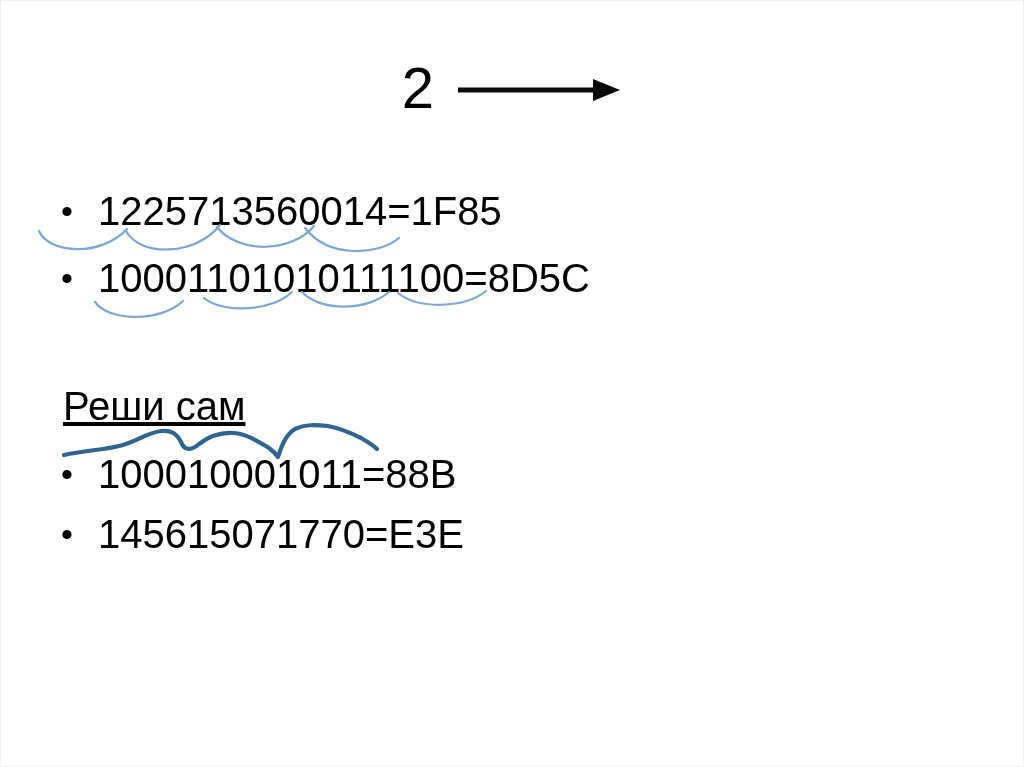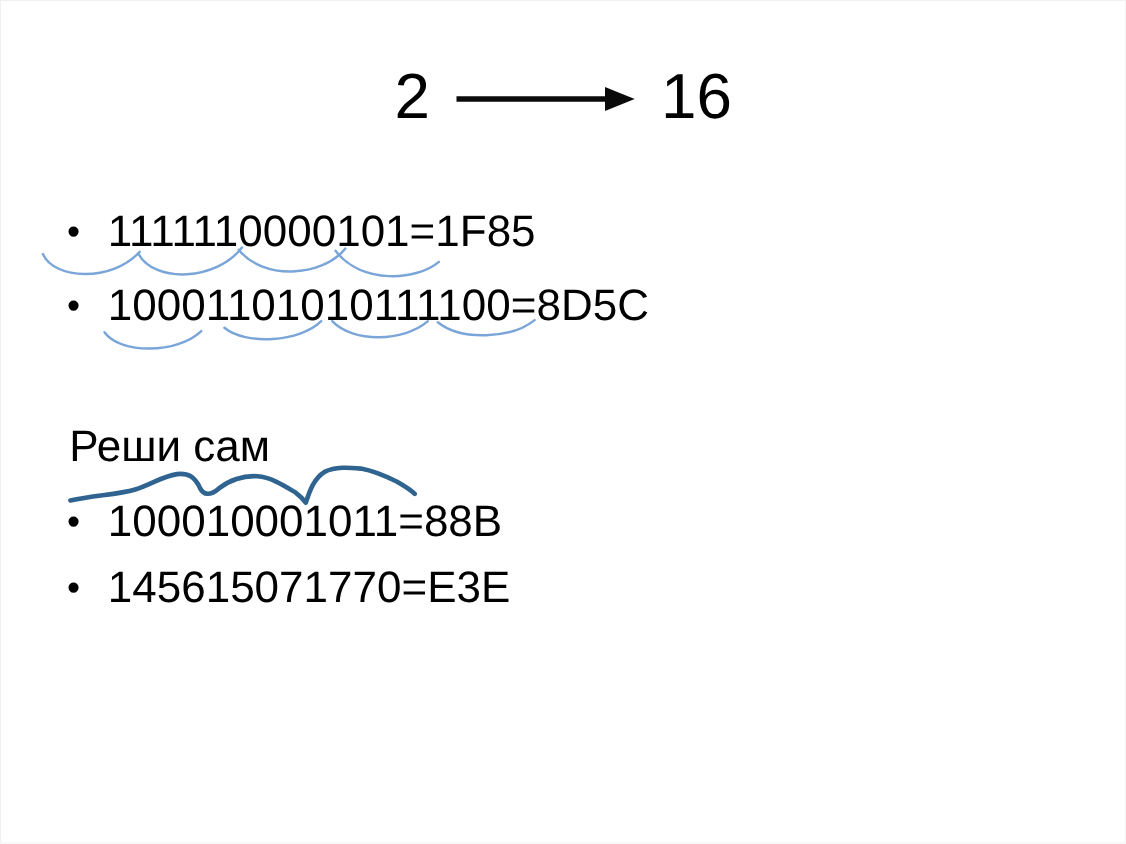--- a/index.html
+++ b/index.html
@@ -55,45 +55,45 @@
   .line-2 { top: 257px; }
   .line-3 { top: 453px; }
   .line-4 { top: 513px; }
   .subheading {
     position: absolute;
     left: 62px;
     top: 385px;
     font-size: 40px;
     line-height: 1.0;
     color: #000000;
+    text-decoration: underline;
   }
   .annotations {
     position: absolute;
     top: 0;
     left: 0;
     pointer-events: none;
   }
 </style>
 </head>
 <body>
 
 <div class="slide">
 
   <div class="title-row">
     <span>2</span>
     <svg class="title-arrow" width="166" height="28" viewBox="0 0 166 28">
       <line x1="2" y1="14" x2="140" y2="14" stroke-width="5" stroke="#0a0a0a"></line>
       <polygon points="137,3 164,14 137,25" fill="#0a0a0a"></polygon>
     </svg>
-    <span>16</span>
   </div>
 
   <div class="line line-1">
     <span class="bullet">•</span>
-    <span>1111110000101=1F85</span>
+    <span>1225713560014=1F85</span>
   </div>
   <div class="line line-2">
     <span class="bullet">•</span>
     <span>10001101010111100=8D5C</span>
   </div>
 
   <div class="subheading">Реши сам</div>
 
   <div class="line line-3">
     <span class="bullet">•</span>

